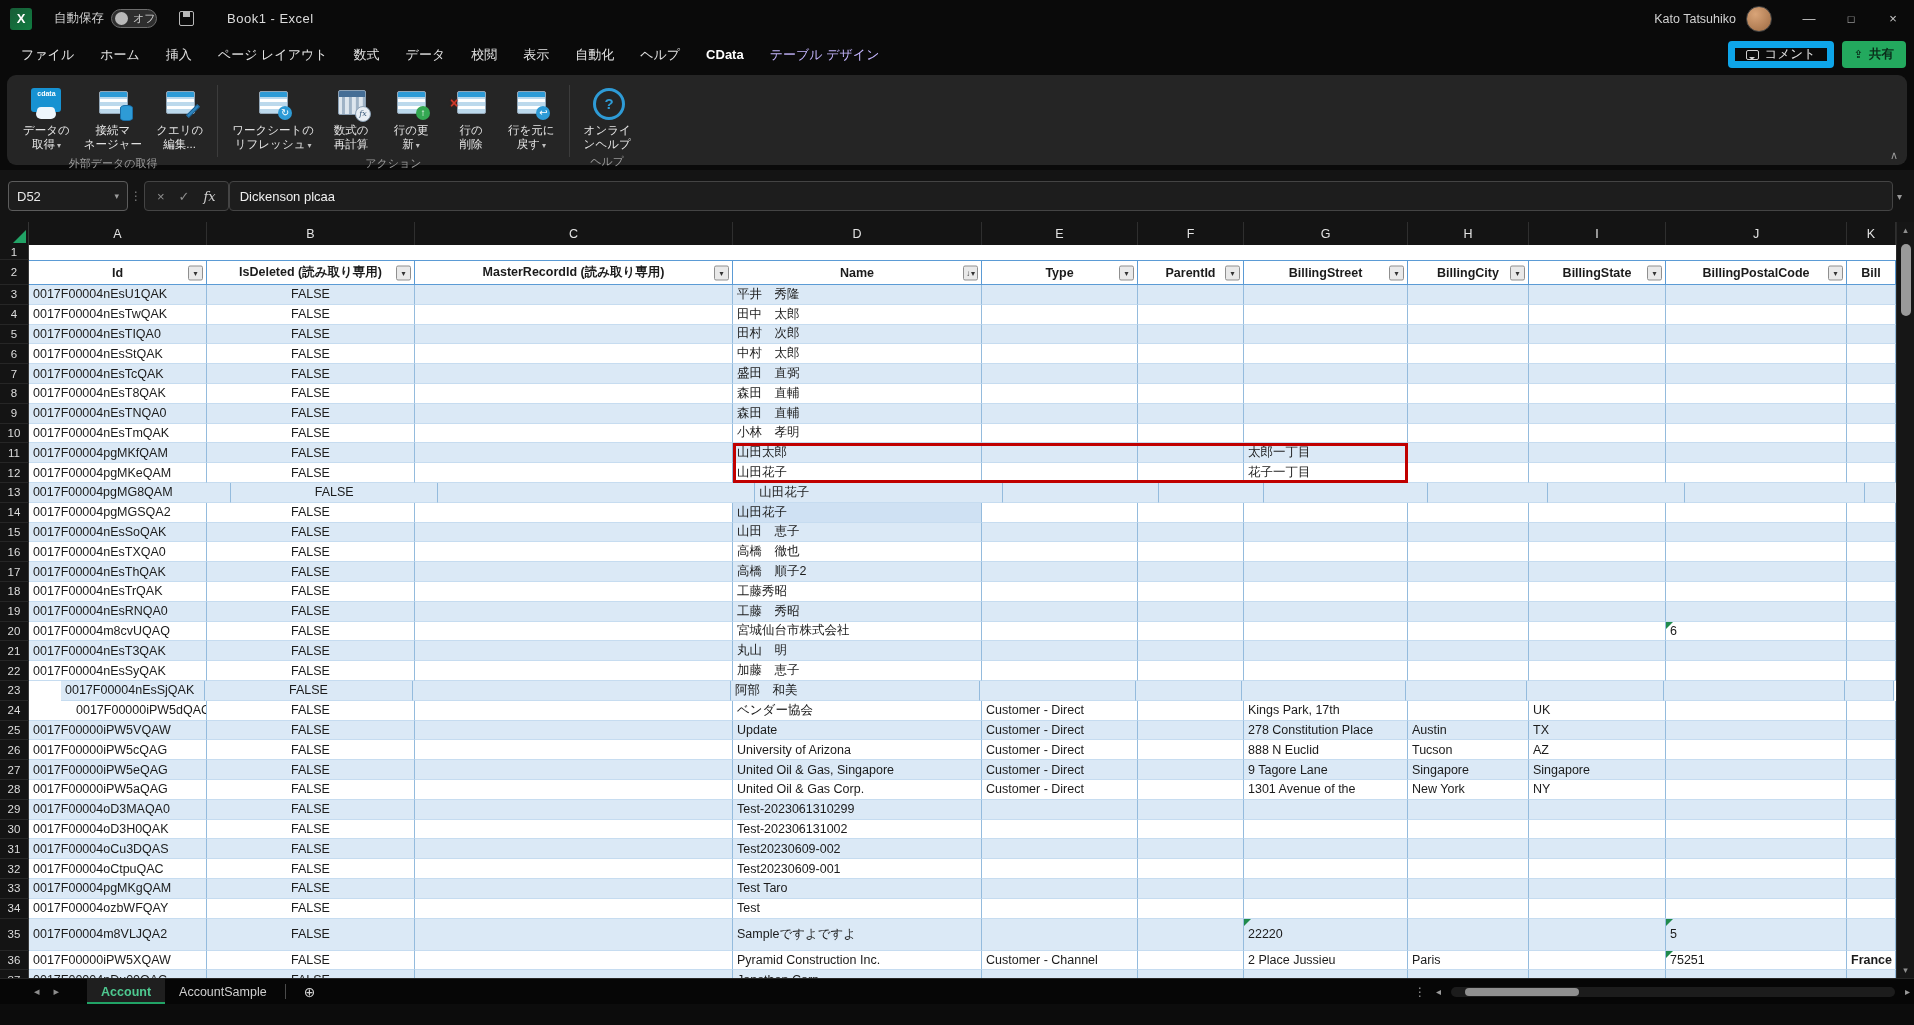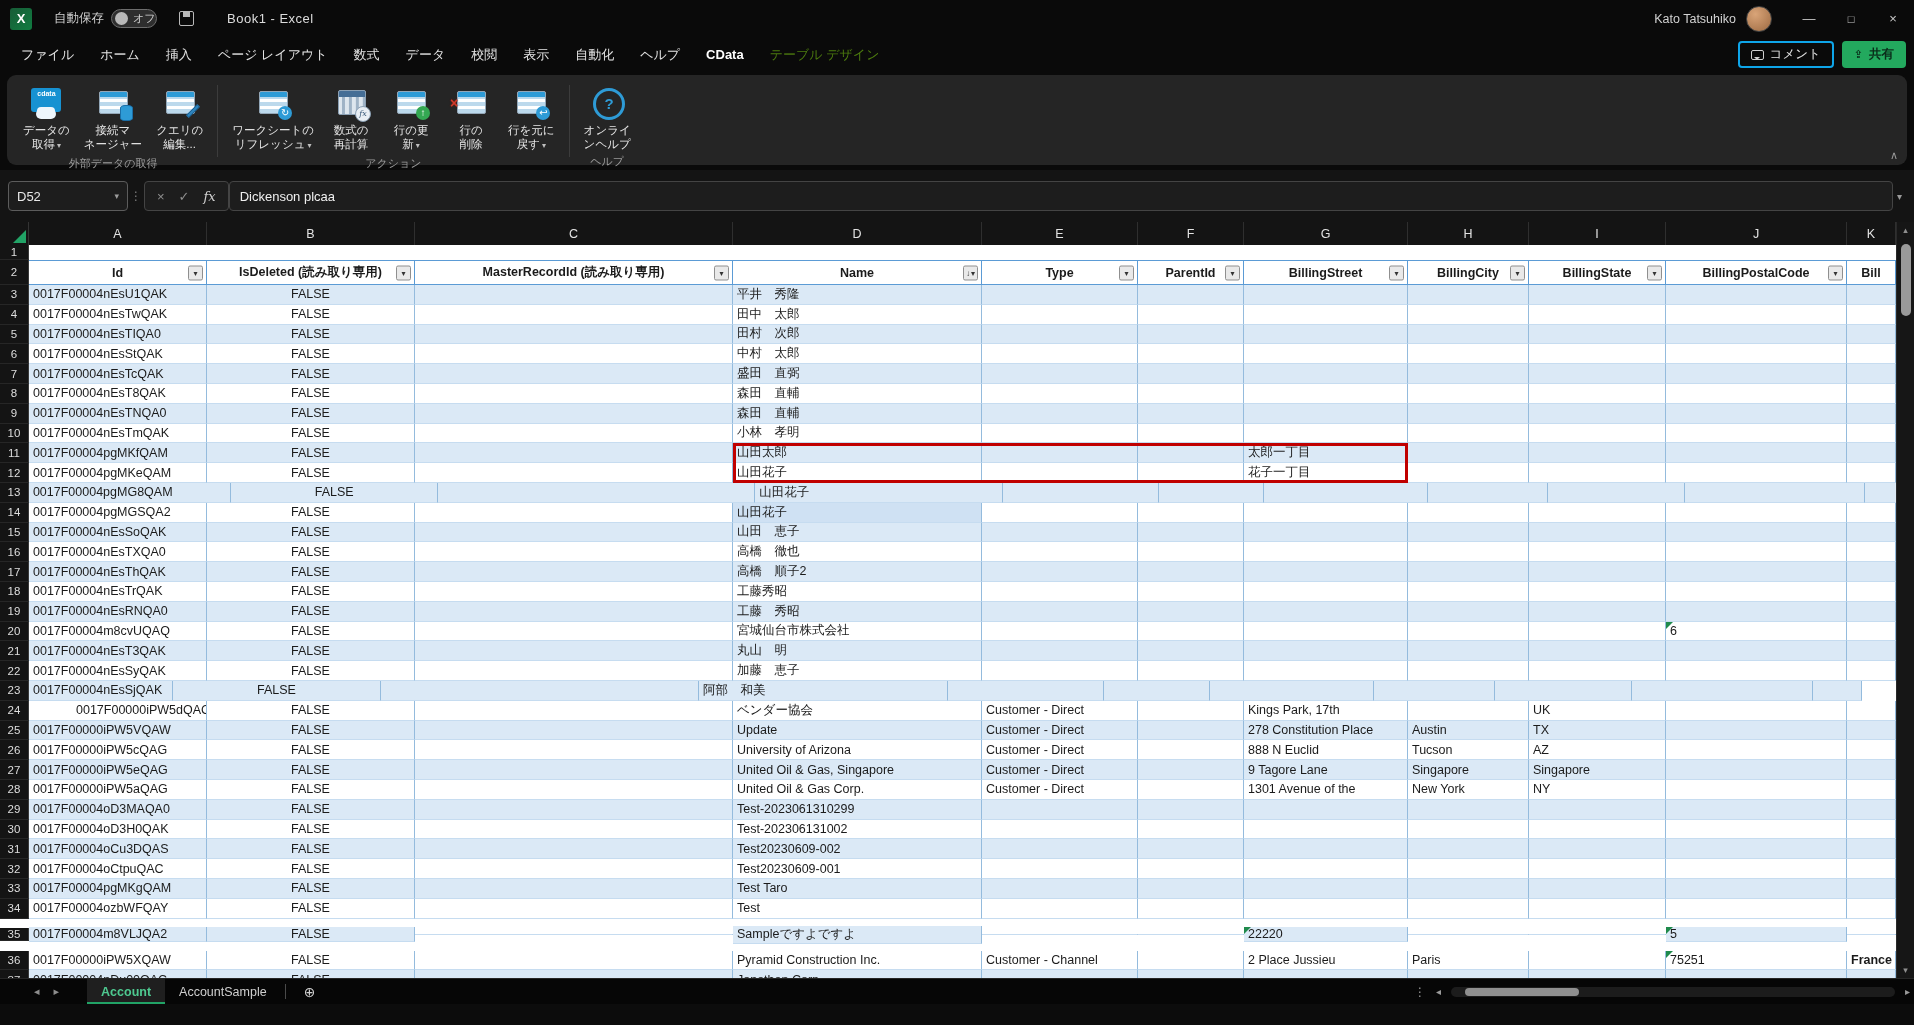--- a/index.html
+++ b/index.html
@@ -22,23 +22,23 @@
   .tb-right { position:absolute; right:0; top:0; height:37px; display:flex; align-items:center; }
   .username { font-size:12.5px; color:#d2d2d2; margin-right:10px; }
   .avatar { width:26px; height:26px; border-radius:50%; background:radial-gradient(circle at 35% 30%,#d9a478,#9c6a42); border:1px solid #444; margin-right:16px; }
   .winbtn { width:42px; height:37px; display:flex; align-items:center; justify-content:center; font-size:13px; color:#c9c9c9; cursor:pointer; }
   .winbtn.box { font-size:11px; }
 
   
   .tabrow { position:relative; height:36px; background:#0a0a0a; display:flex; align-items:center; padding-left:8px; }
   .rtab { padding:0 13px; font-size:13px; color:#e4e4e4; line-height:36px; cursor:pointer; white-space:nowrap; }
   .rtab.active { font-weight:bold; color:#ffffff; }
-  .rtab.contextual { color:#4d7c0f; }
+  .rtab.contextual { color:#c4b5fd; }
   .tabrow-right { position:absolute; right:8px; top:4px; display:flex; gap:8px; align-items:center; }
-  .comment-btn { display:flex; align-items:center; gap:6px; height:27px; padding:0 11px; border:2px solid #0ea5e9; border-radius:4px; font-size:12.5px; color:#e2e2e2; cursor:pointer; }
+  .comment-btn { display:flex; align-items:center; gap:6px; height:27px; padding:0 11px; border:7px solid #0ea5e9; border-radius:4px; font-size:12.5px; color:#e2e2e2; cursor:pointer; }
   .bubble { width:13px; height:10px; border:1.5px solid #cfcfcf; border-radius:2px; position:relative; }
   .bubble::after { content:''; position:absolute; left:2px; bottom:-4px; border:3px solid transparent; border-top-color:#cfcfcf; }
   .share-btn { display:flex; align-items:center; gap:6px; height:27px; padding:0 12px; border-radius:4px; background:#23a95e; color:#07council2d18; color:#0a2d1a; font-size:12.5px; font-weight:bold; cursor:pointer; }
   .share-glyph { font-size:11px; }
 
   
   .ribbon { position:relative; height:97px; background:#0a0a0a; }
   .ribbon-panel { position:absolute; left:7px; right:7px; top:2px; bottom:5px; background:#252525; border-radius:9px; display:flex; align-items:stretch; padding:4px 4px 0 10px; }
   .rgroup { display:flex; flex-direction:column; }
   .rbtns { display:flex; flex:1; align-items:flex-start; gap:2px; padding-top:4px; }
@@ -632,21 +632,21 @@
           <div class="cell" style="width: 156px;"></div>
           <div class="cell" style="width: 106px;"></div>
           <div class="cell" style="width: 164px;"></div>
           <div class="cell" style="width: 121px;"></div>
           <div class="cell" style="width: 137px;"></div>
           <div class="cell" style="width: 181px;"></div>
           <div class="cell" style="width: 49px;"></div>
         </div>
         <div class="grow band" style="height: 19.8px;">
           <div class="rownum">23</div>
-          <div class="cell" style="width: 144px;">0017F00004nEsSjQAK</div>
+          <div class="cell" style="width: 144px; margin-left: 32px;">0017F00004nEsSjQAK</div>
           <div class="cell center" style="width: 208px;">FALSE</div>
           <div class="cell" style="width: 318px;"></div>
           <div class="cell" style="width: 249px;">阿部　和美</div>
           <div class="cell" style="width: 156px;"></div>
           <div class="cell" style="width: 106px;"></div>
           <div class="cell" style="width: 164px;"></div>
           <div class="cell" style="width: 121px;"></div>
           <div class="cell" style="width: 137px;"></div>
           <div class="cell" style="width: 181px;"></div>
           <div class="cell" style="width: 49px;"></div>
@@ -798,21 +798,21 @@
           <div class="cell" style="width: 318px;"></div>
           <div class="cell" style="width: 249px;">Test</div>
           <div class="cell" style="width: 156px;"></div>
           <div class="cell" style="width: 106px;"></div>
           <div class="cell" style="width: 164px;"></div>
           <div class="cell" style="width: 121px;"></div>
           <div class="cell" style="width: 137px;"></div>
           <div class="cell" style="width: 181px;"></div>
           <div class="cell" style="width: 49px;"></div>
         </div>
-        <div class="grow band" style="height: 32px; align-items: center;">
+        <div class="grow band" style="height: 32px;">
           <div class="rownum">35</div>
           <div class="cell" style="width: 178px;">0017F00004m8VLJQA2</div>
           <div class="cell center" style="width: 208px;">FALSE</div>
           <div class="cell" style="width: 318px;"></div>
           <div class="cell" style="width: 249px;">Sampleですよですよ</div>
           <div class="cell" style="width: 156px;"></div>
           <div class="cell" style="width: 106px;"></div>
           <div class="cell" style="width: 164px;">22220<span class="gmarker"></span></div>
           <div class="cell" style="width: 121px;"></div>
           <div class="cell" style="width: 137px;"></div>

